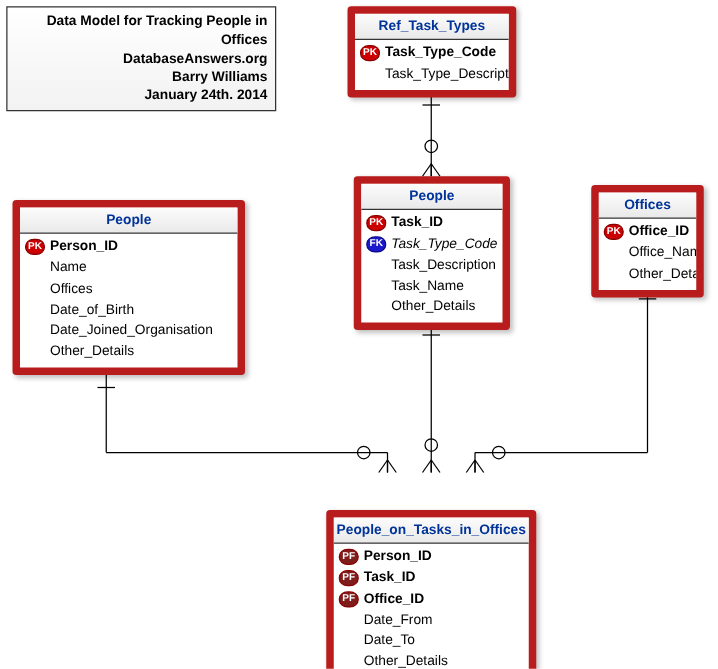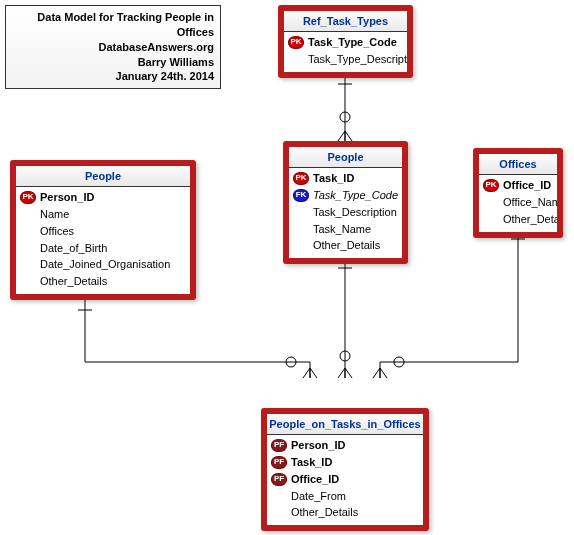--- a/index.html
+++ b/index.html
@@ -226,18 +226,22 @@
         <div class="row key">
           <span class="icon pf">PF</span>
           <span class="name">Office_ID</span>
         </div>
         <div class="row">
           <span class="icon none"></span>
           <span class="name">Date_From</span>
         </div>
         <div class="row">
           <span class="icon none"></span>
+          <span class="name">Date_To</span>
+        </div>
+        <div class="row">
+          <span class="icon none"></span>
           <span class="name">Other_Details</span>
         </div>
       </div>
   </div>
 
 </div>
 
 </body></html>

